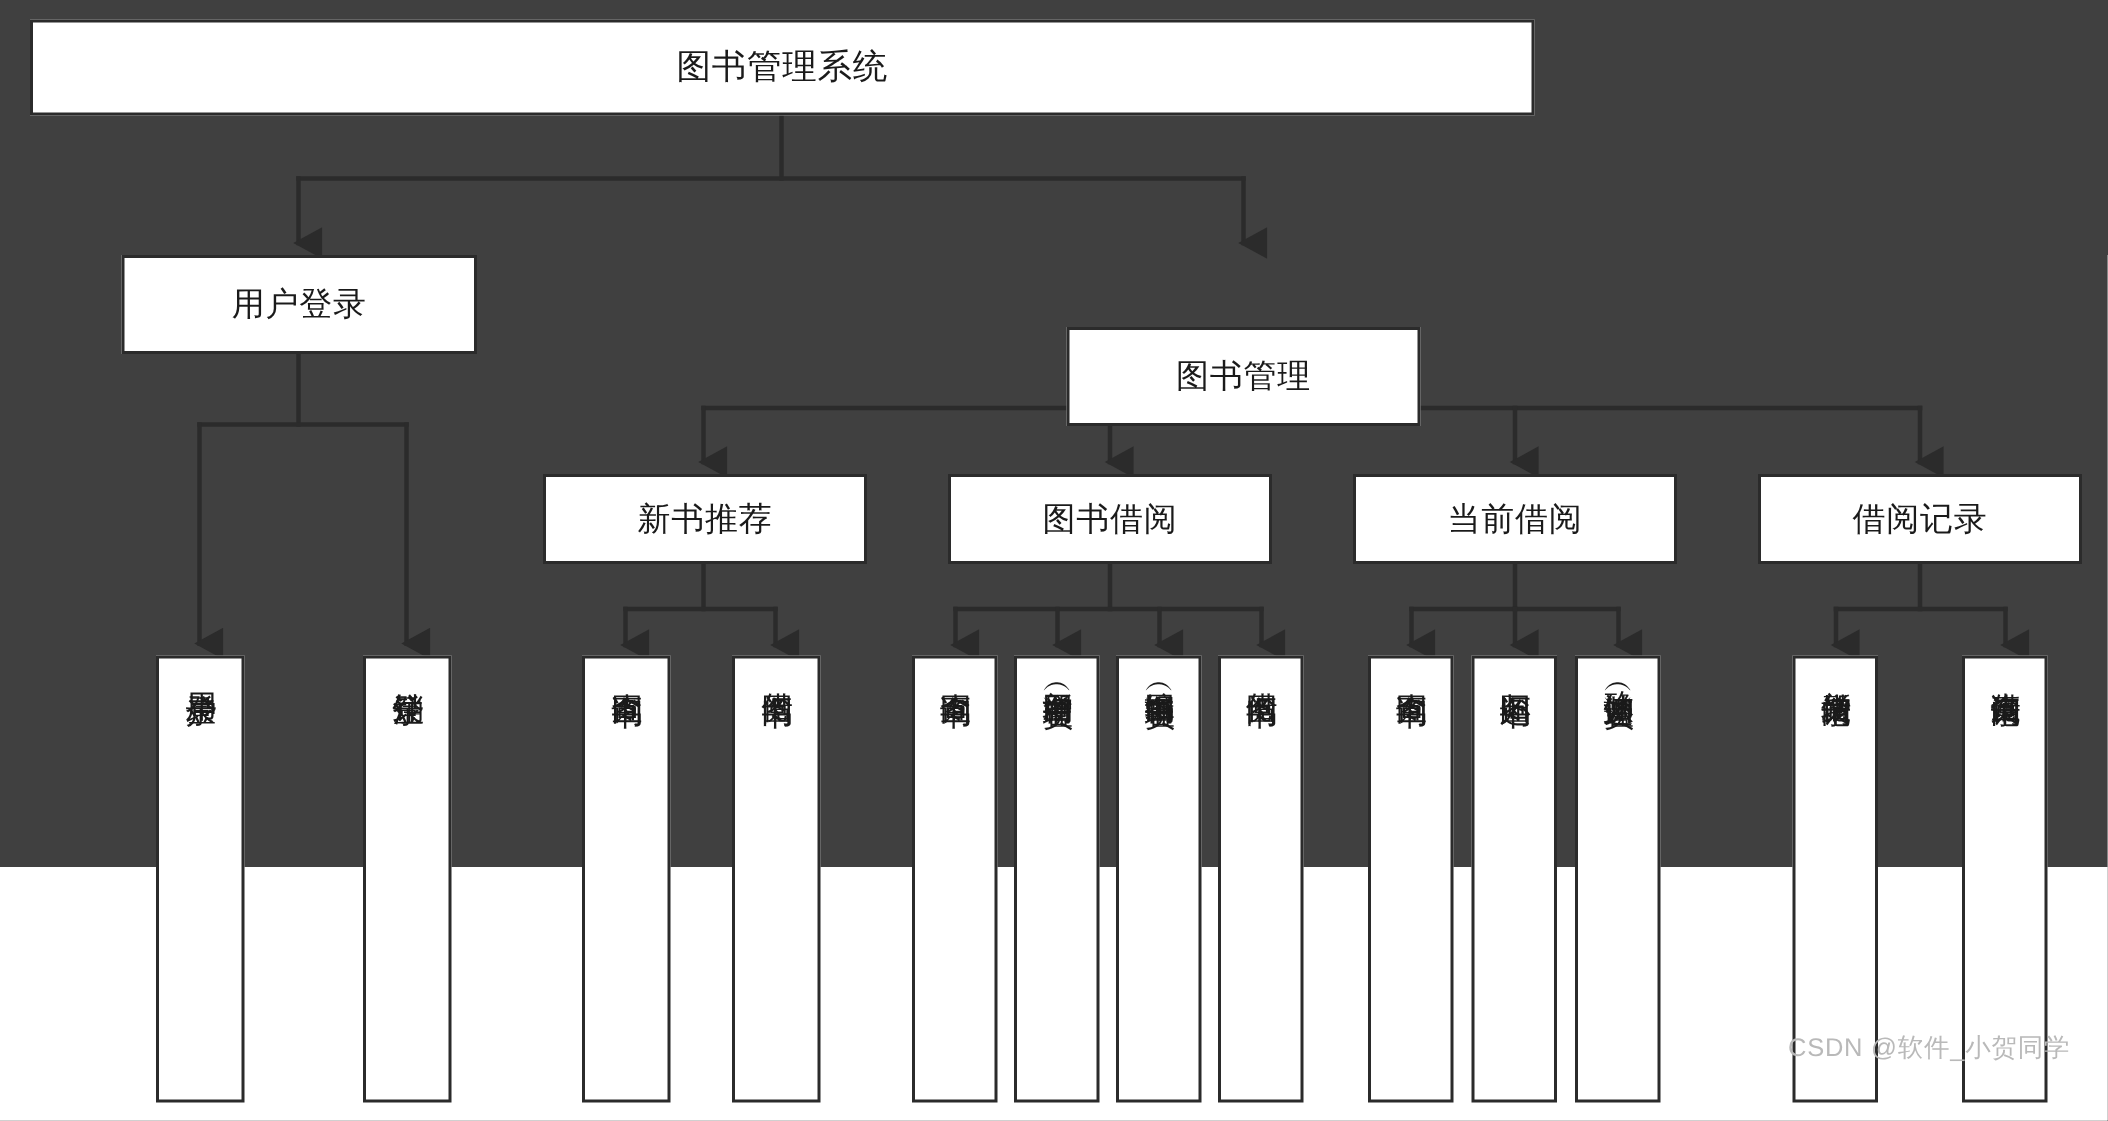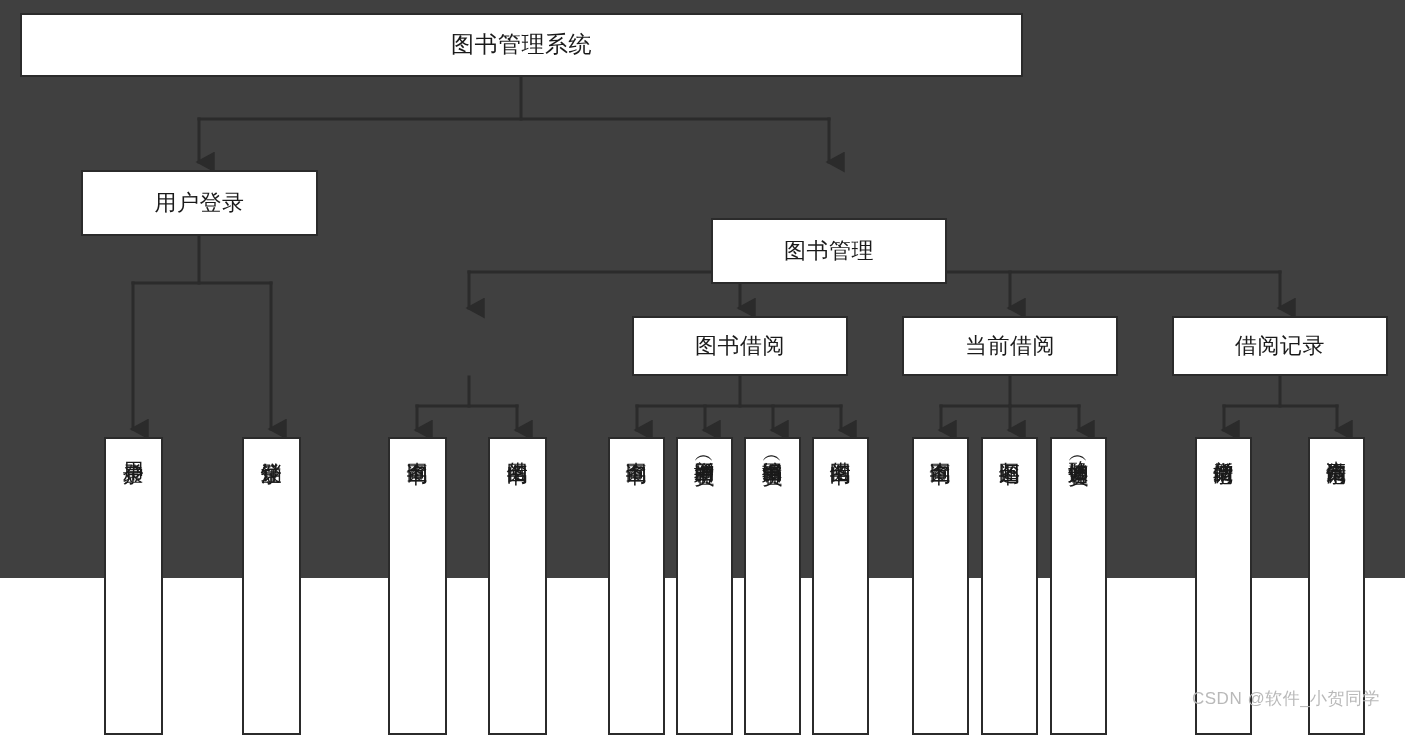--- a/index.html
+++ b/index.html
@@ -133,20 +133,23 @@
   </div>
 
   <div class="node horizontal" style="left:81px; top:170px; width:237px; height:66px;">
     <span class="node-label">用户登录</span>
   </div>
 
   <div class="node horizontal" style="left:711px; top:170px; width:236px; height:66px;margin-top:48px;">
     <span class="node-label">图书管理</span>
   </div>
 
+  <div class="node horizontal" style="left:362px; top:316px; width:216px; height:60px;">
+    <span class="node-label">新书推荐</span>
+  </div>
 
   <div class="node horizontal" style="left:632px; top:316px; width:216px; height:60px;justify-content:center;">
     <span class="node-label">图书借阅</span>
   </div>
 
   <div class="node horizontal" style="left:902px; top:316px; width:216px; height:60px;">
     <span class="node-label">当前借阅</span>
   </div>
 
   <div class="node horizontal" style="left:1172px; top:316px; width:216px; height:60px;">

